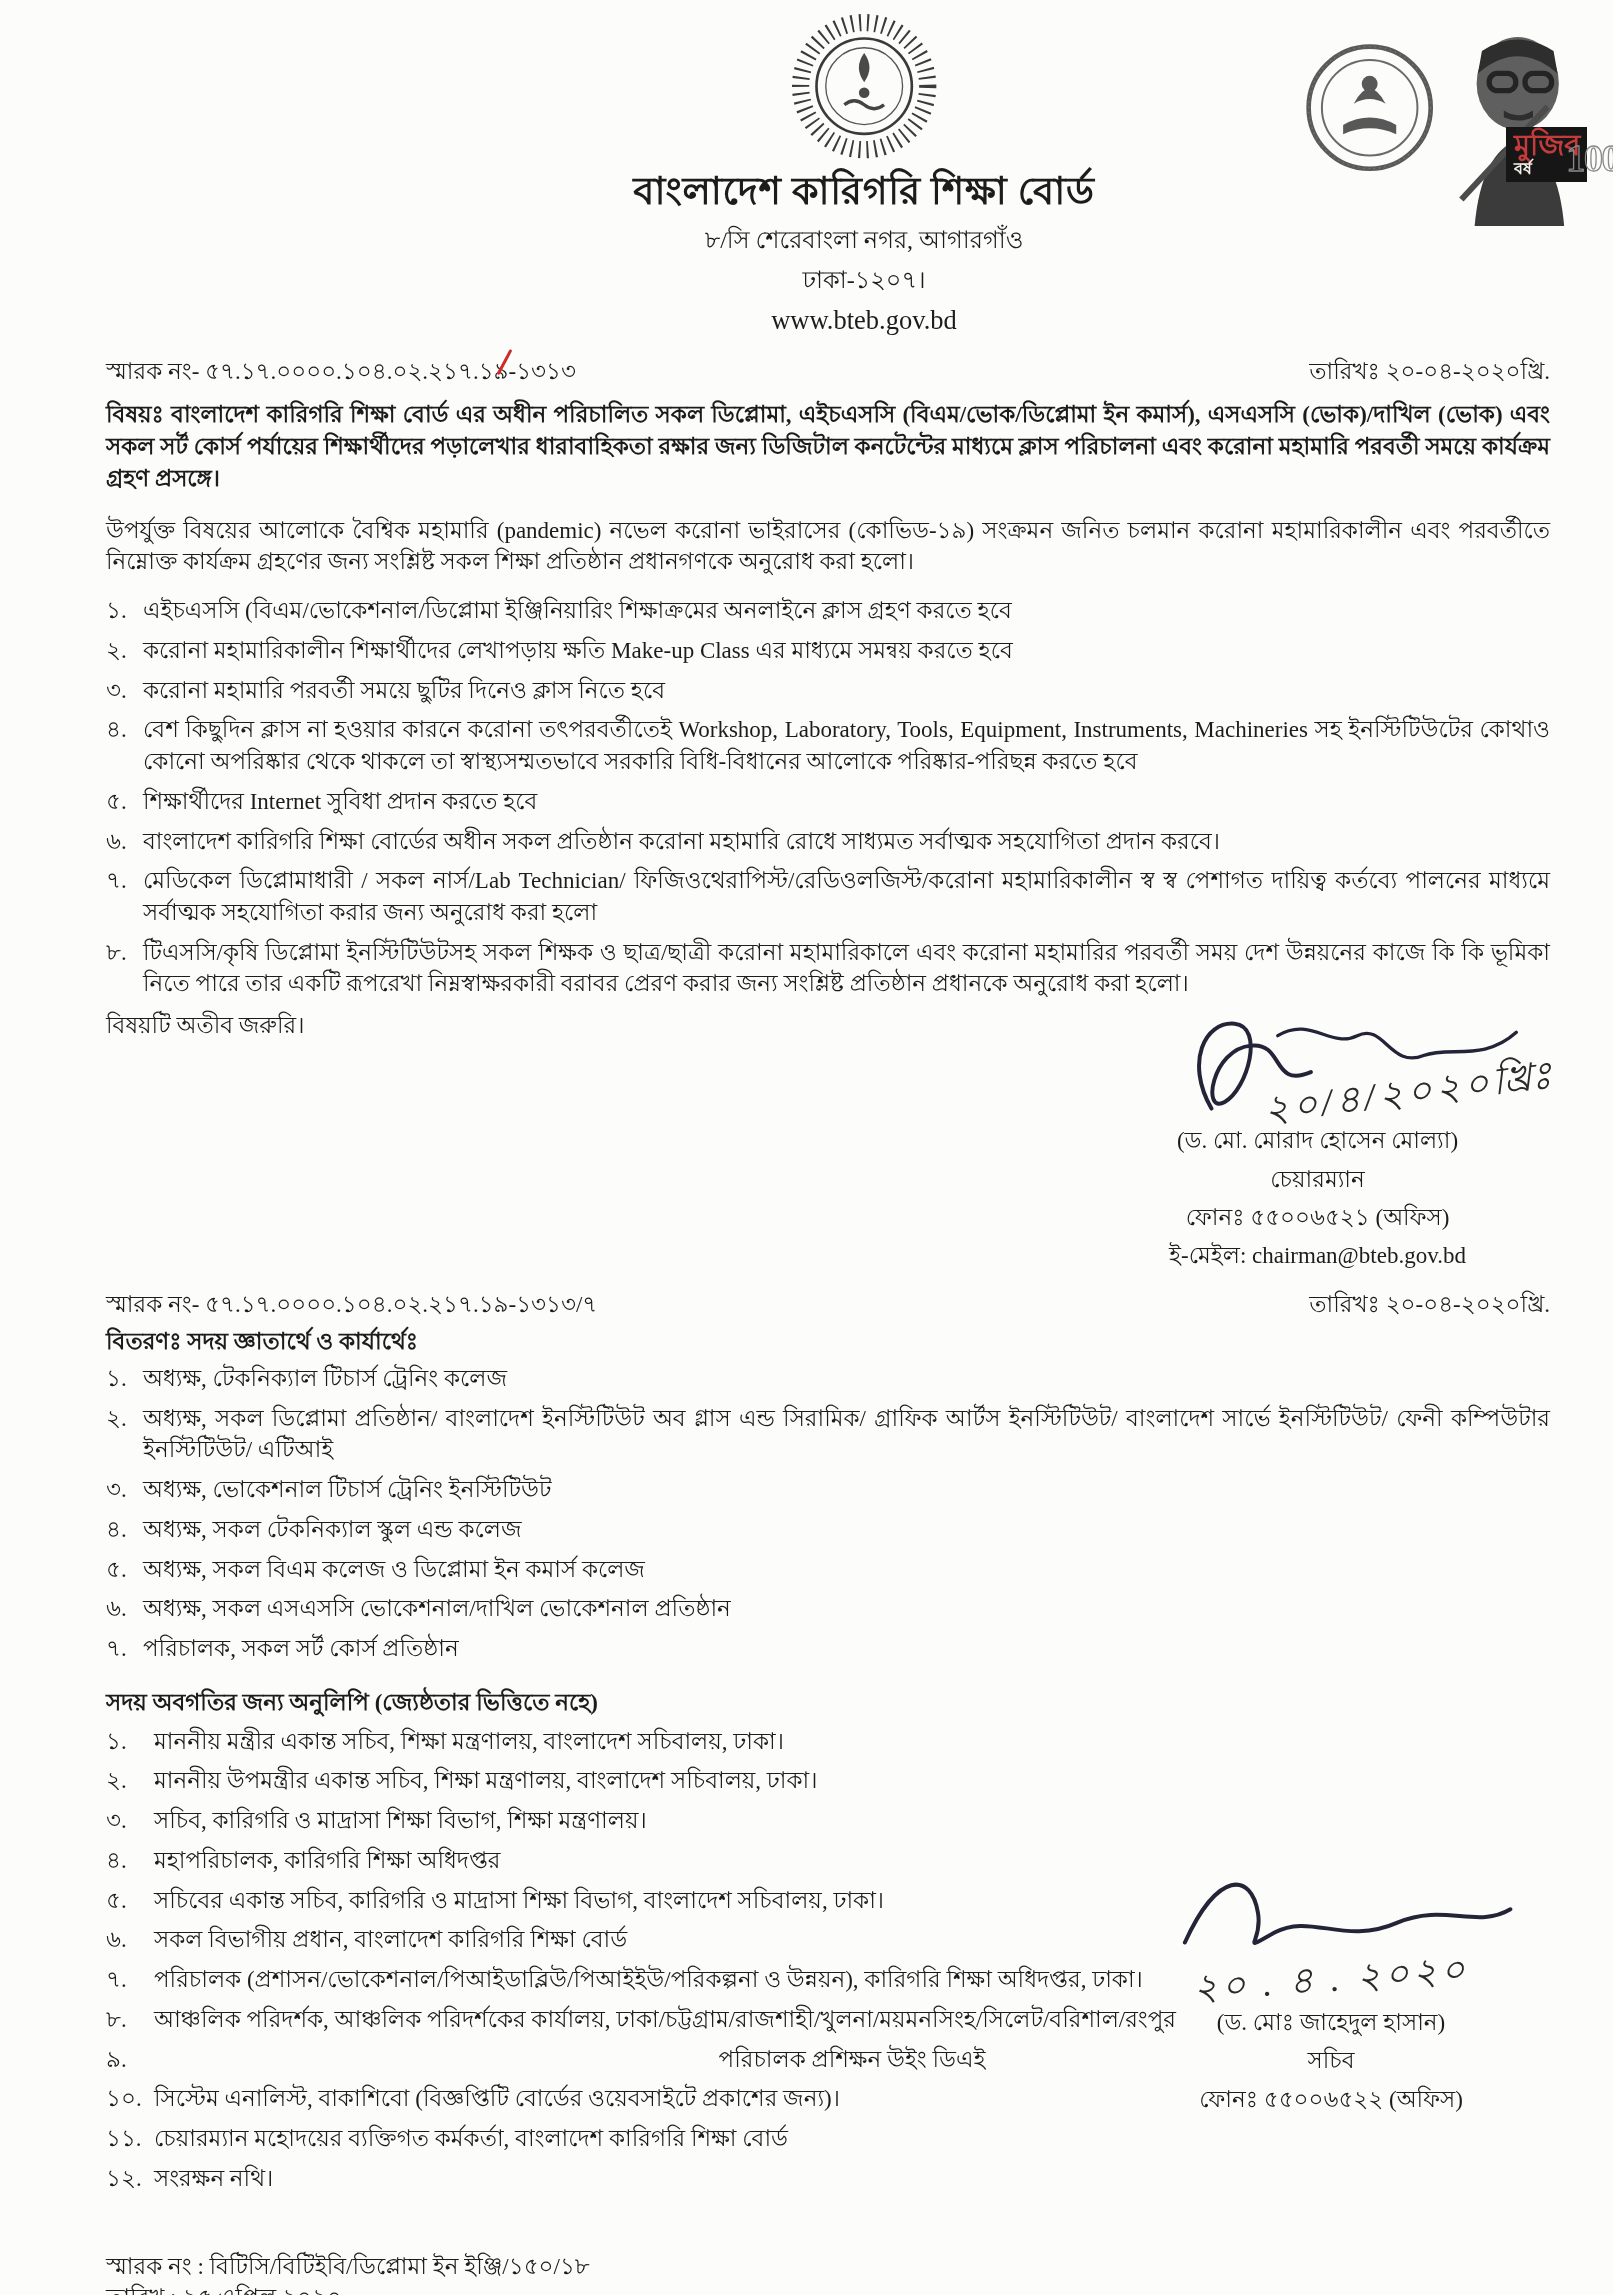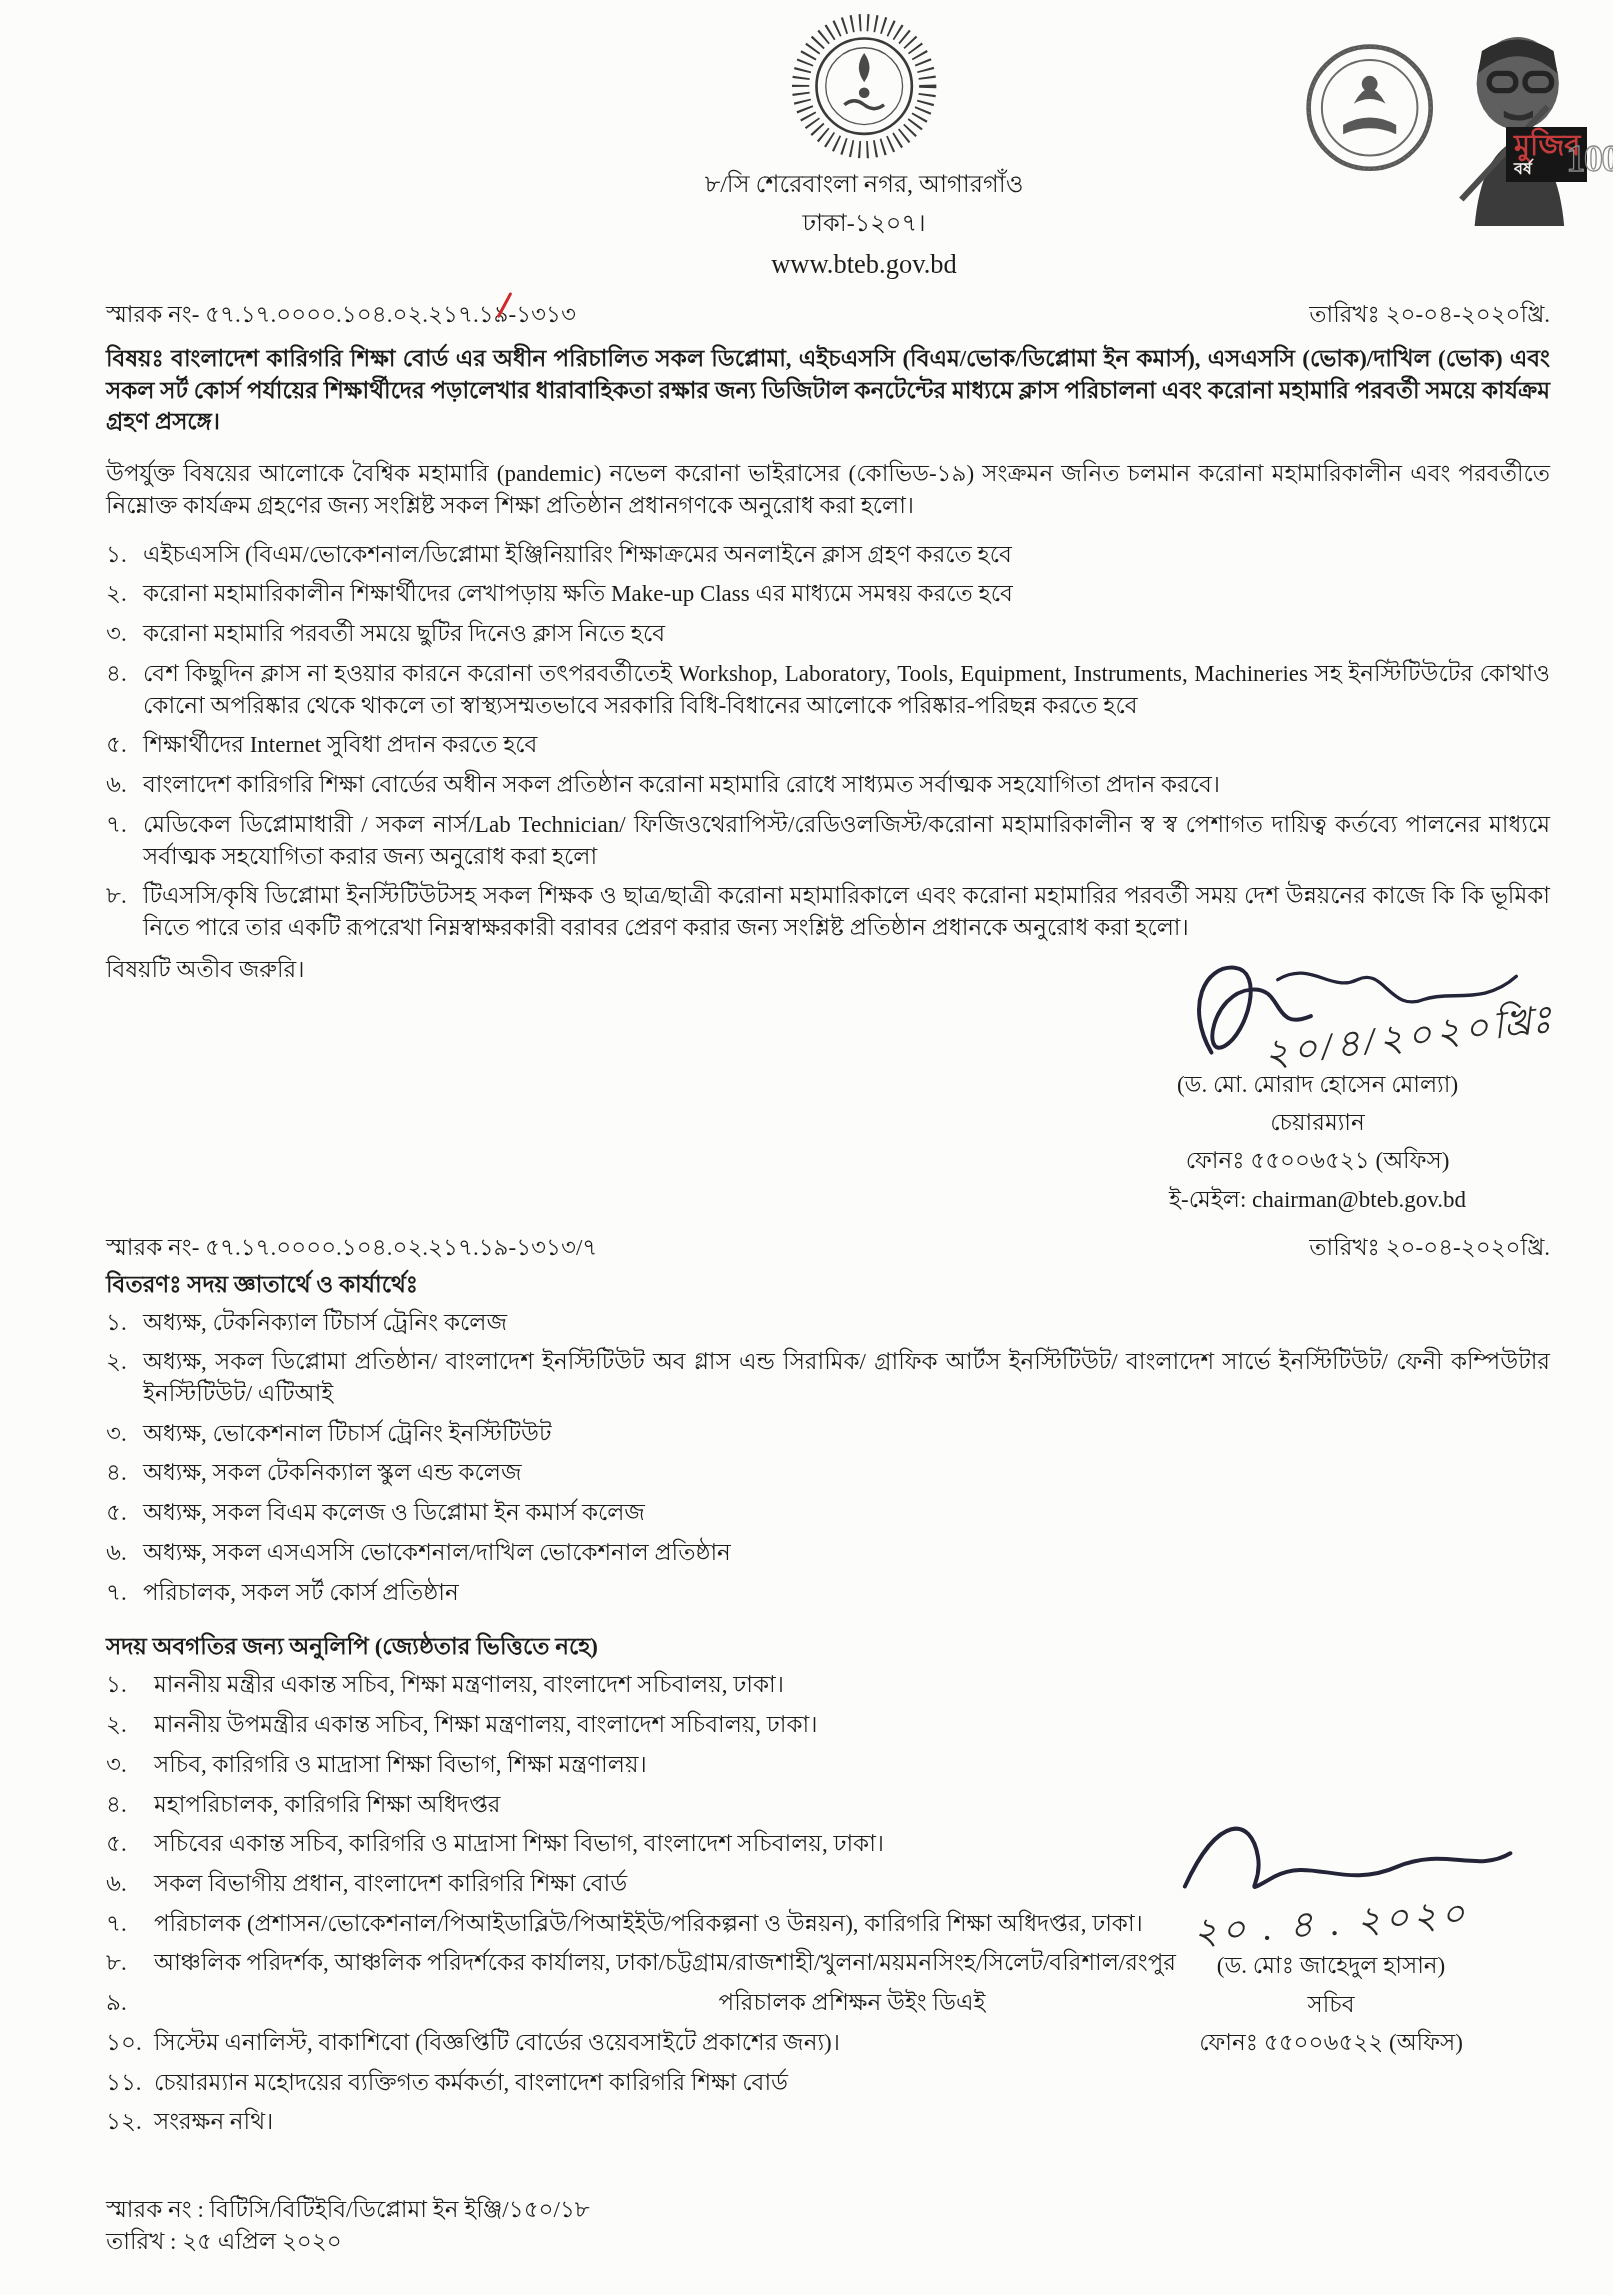--- a/index.html
+++ b/index.html
@@ -62,20 +62,21 @@
 
   <div class="hdr">
     <svg class="seal" width="149" height="149" viewBox="0 0 225 225">
       <circle cx="112" cy="112" r="96" fill="none" stroke="#3a3a3a" stroke-width="26" stroke-dasharray="3 9"></circle>
       <circle cx="112" cy="112" r="72" fill="none" stroke="#3a3a3a" stroke-width="4"></circle>
       <circle cx="112" cy="112" r="58" fill="none" stroke="#555" stroke-width="2"></circle>
       <path d="M82,140 q15,-12 30,0 q15,12 30,0" fill="none" stroke="#444" stroke-width="5"></path>
       <path d="M112,62 q-16,22 0,44 q16,-22 0,-44" fill="#4a4a4a"></path>
       <circle cx="112" cy="122" r="8" fill="#4a4a4a"></circle>
     </svg>
+    <div class="org-title">বাংলাদেশ কারিগরি শিক্ষা বোর্ড</div>
     <div class="hdr-line">৮/সি শেরেবাংলা নগর, আগারগাঁও</div>
     <div class="hdr-line">ঢাকা-১২০৭।</div>
     <div class="hdr-web">www.bteb.gov.bd</div>
   </div>
 
   <div class="logo-right">
     <svg class="round-seal" width="136" height="136" viewBox="0 0 205 205">
       <circle cx="102" cy="102" r="92" fill="none" stroke="#5a5a5a" stroke-width="7"></circle>
       <circle cx="102" cy="102" r="72" fill="none" stroke="#6a6a6a" stroke-width="3"></circle>
       <path d="M62,128 q40,-22 80,0 l0,14 q-40,-18 -80,0 z" fill="#585858"></path>

